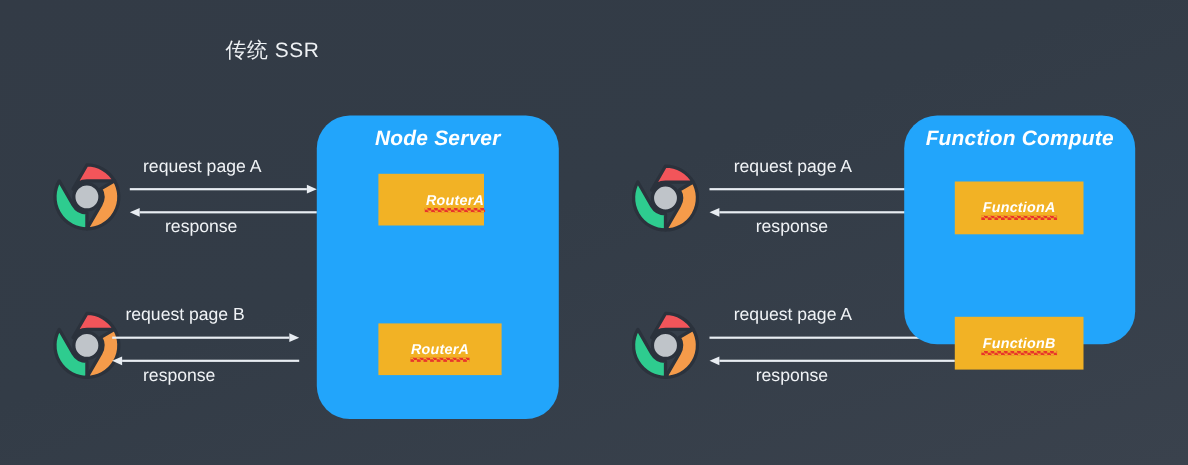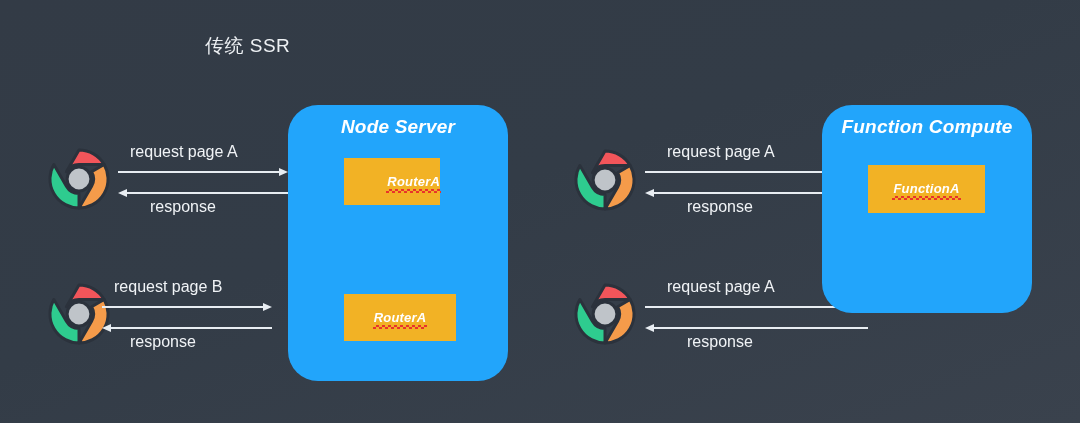--- a/index.html
+++ b/index.html
@@ -244,16 +244,19 @@
     <div class="flow-label res-label">response</div>
   </div>
 
   <div id="panel-fc" class="panel">
     <div class="panel-title">Function Compute</div>
 
     <div id="box-functionA" class="obox">
       <span class="lbl">FunctionA</span>
     </div>
 
+    <div id="box-functionB" class="obox">
+      <span class="lbl">FunctionB</span>
+    </div>
   </div>
 
 
 </div>
 
 </body></html>

